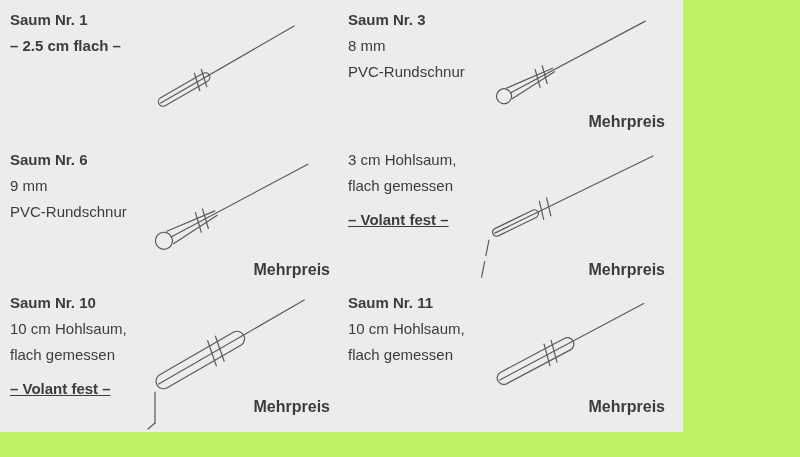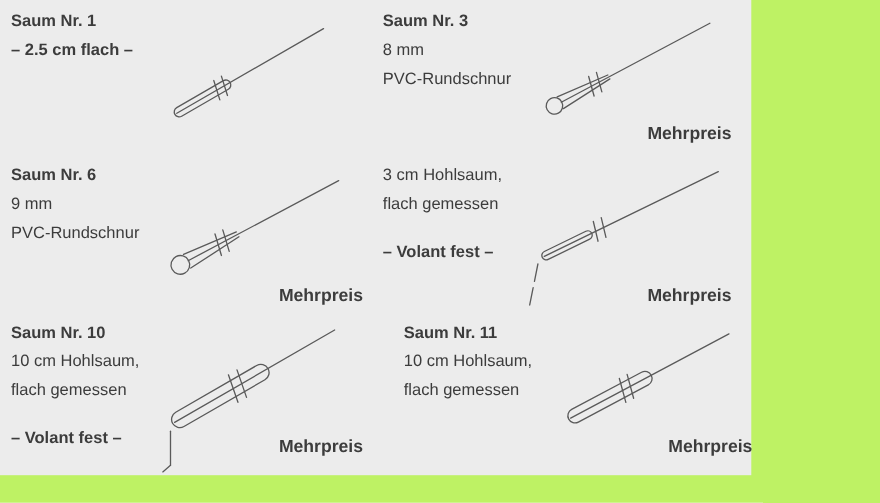--- a/index.html
+++ b/index.html
@@ -22,21 +22,21 @@
   .txt {
     position: absolute;
     left: 10px; top: 7px;
     font-size: 15px;
     line-height: 26px;
     white-space: nowrap;
   }
   .panel.rightcol .txt { left: 8px; }
   .title { font-weight: bold; }
   .bold-line { font-weight: bold; }
-  .volant { font-weight: bold; margin-top: 18px; }
+  .volant { font-weight: bold; margin-top: 8px; text-decoration: underline; }
   .mehrpreis {
     position: absolute;
     font-size: 16px;
     font-weight: bold;
     line-height: 20px;
     white-space: nowrap;
   }
   .drawing { position: absolute; }
   .drawing line, .drawing rect, .drawing circle, .drawing path {
     stroke: #5a5a5a;
@@ -135,21 +135,21 @@
         <line x1="2" y1="0" x2="170" y2="0"></line>
         <line x1="66" y1="-13" x2="61" y2="13"></line>
         <line x1="75" y1="-13" x2="70" y2="13"></line>
       </g>
       <path d="M12,101 L12,132"></path>
       <path d="M12,132 L5,138"></path>
     </svg>
     <div class="mehrpreis" style="right:10px;top:114px">Mehrpreis</div>
   </section>
 
-  <section class="panel rightcol" style="left:359px;top:283px;width:343px;height:149px">
+  <section class="panel rightcol" style="left:340px;top:283px;width:343px;height:149px">
     <div class="txt">
       <div class="title">Saum Nr. 11</div>
       <div>10 cm Hohlsaum,</div>
       <div>flach gemessen</div>
     </div>
     <svg class="drawing" style="left:146px;top:10px" width="170" height="102" viewBox="0 0 170 102">
       <g transform="translate(12,88) rotate(-28)">
         <rect x="0" y="-6.5" width="85" height="13" rx="6.5"></rect>
         <line x1="2" y1="0" x2="165" y2="0"></line>
         <line x1="58" y1="-11" x2="53" y2="11"></line>

